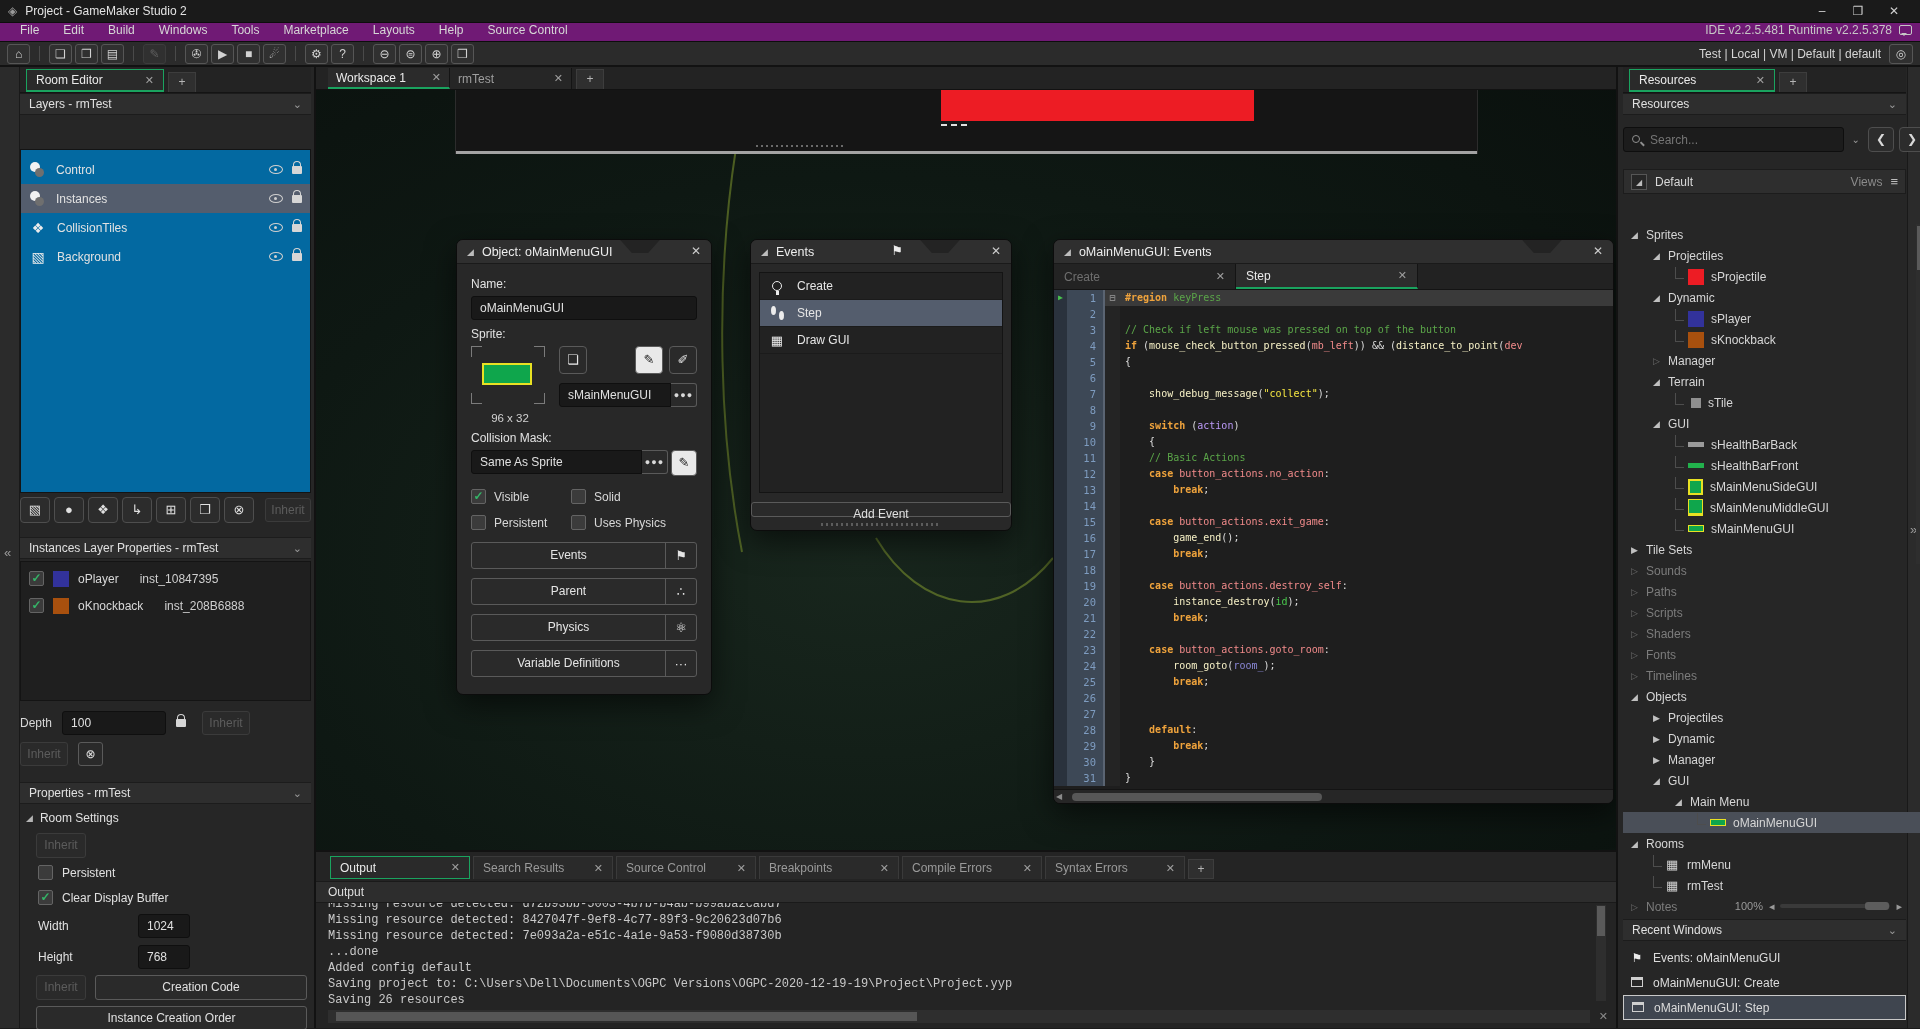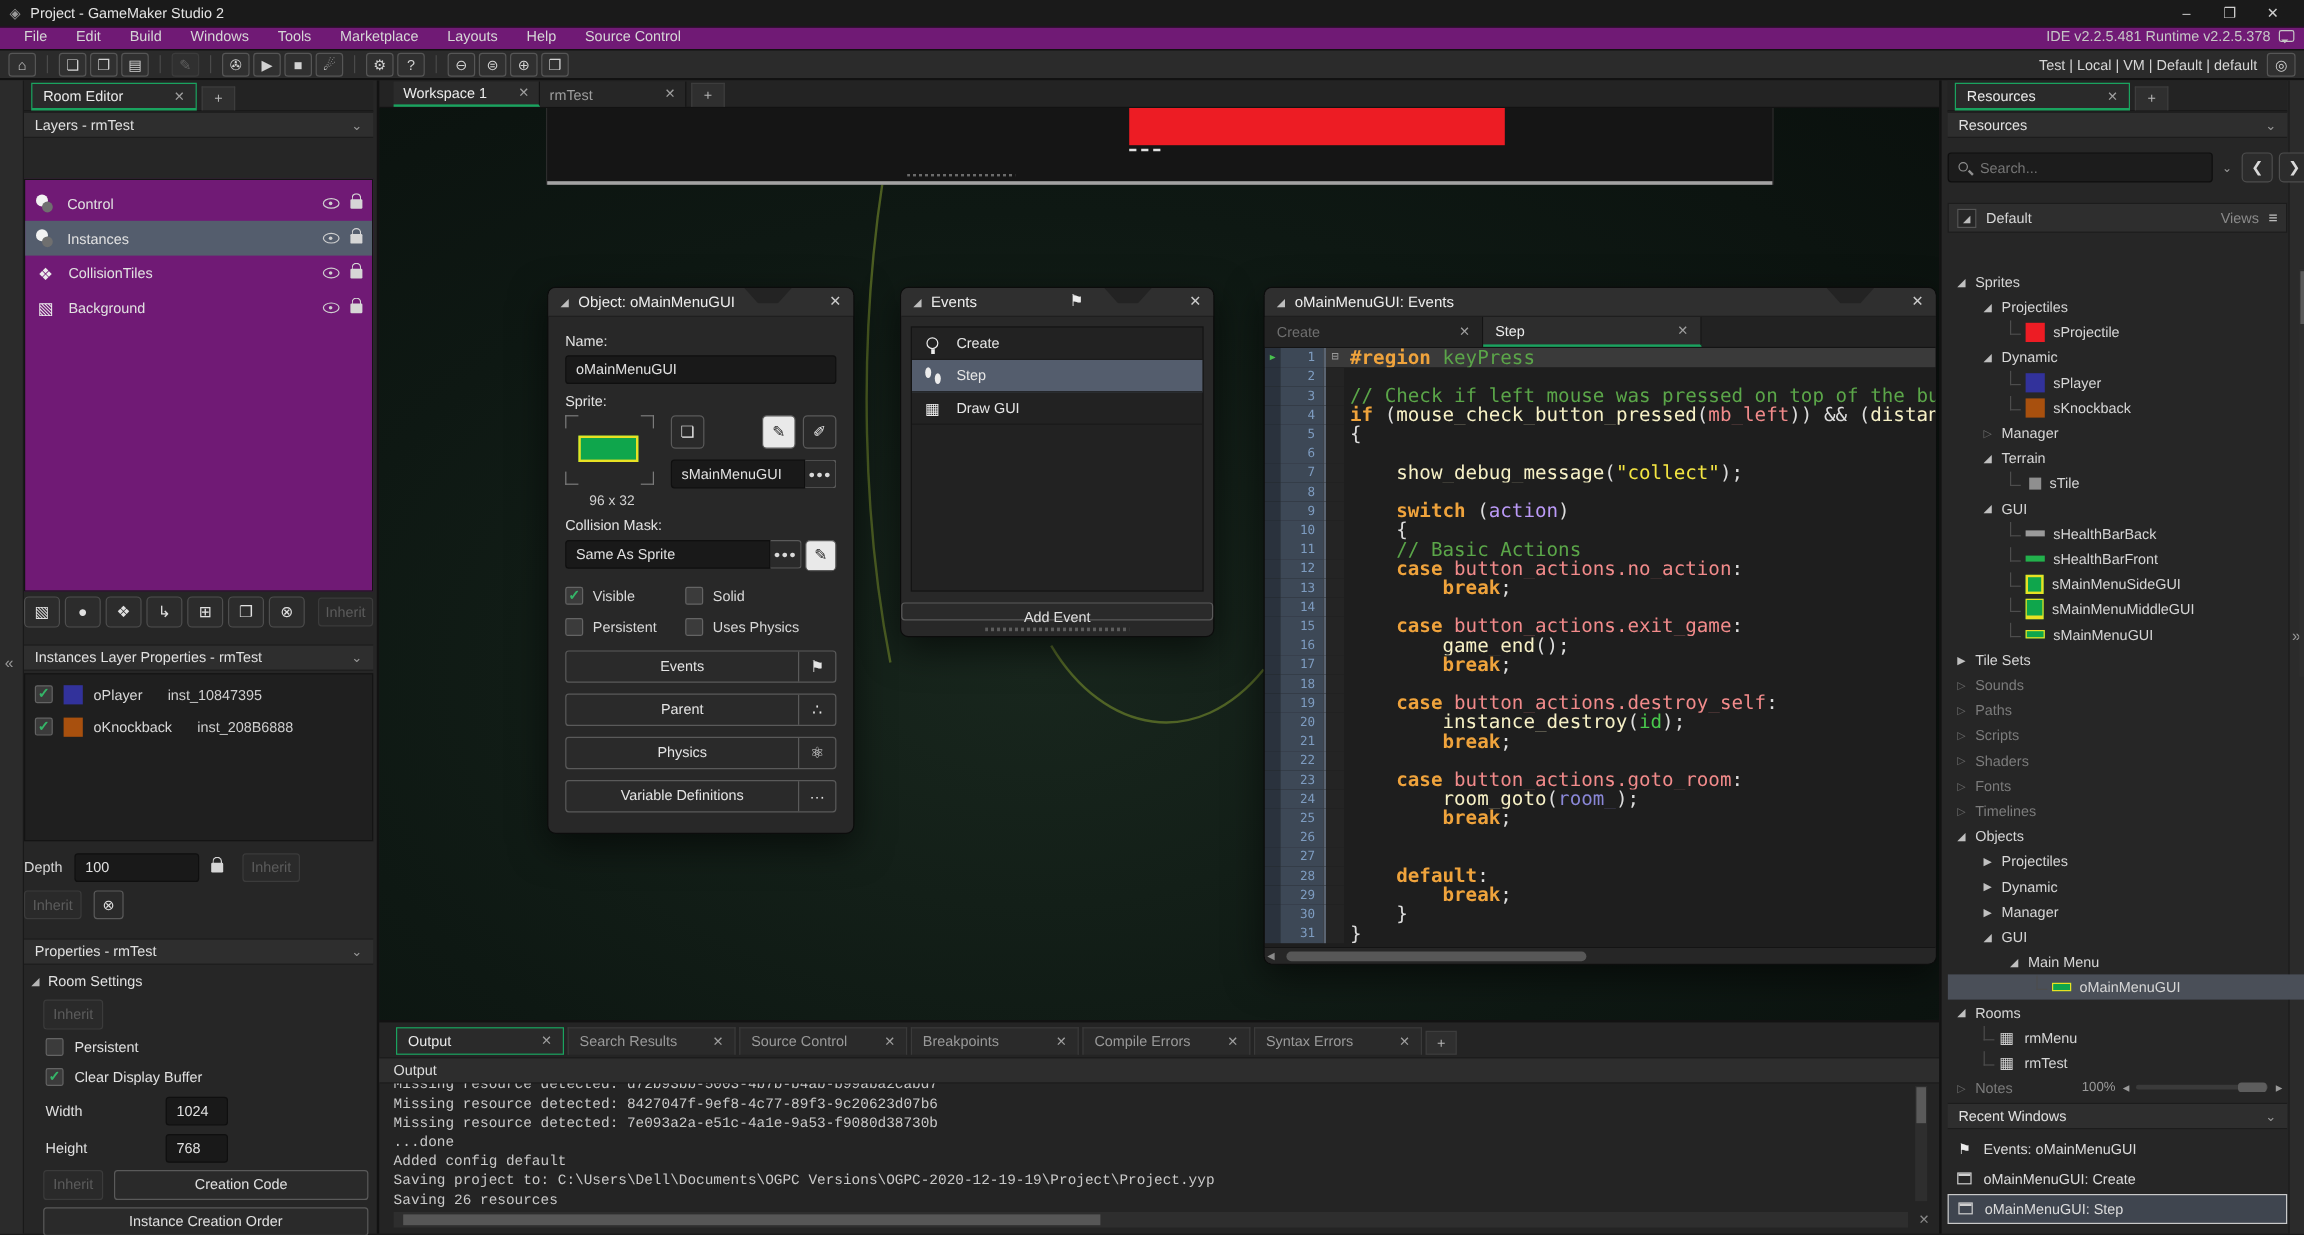--- a/index.html
+++ b/index.html
@@ -37,21 +37,21 @@
   .dtab { height:23px; min-width:138px; display:flex; align-items:center; padding:0 9px; background:#2a2a2a;
     border:1px solid #1aa35f; border-bottom:2px solid #1aa35f; color:#eaeaea; }
   .dtab .x, .wtab .x, .cw-tab .x, .out-tab .x { margin-left:auto; color:#9f9f9f; font-size:11px; padding-left:8px; }
   .ptab { width:28px; height:20px; margin-left:4px; background:#2f2f2f; border:1px solid #3d3d3d; border-bottom:none; color:#b5b5b5; text-align:center; line-height:19px; }
 
   .phead { height:22px; background:#2e2e2e; border-top:1px solid #1c1c1c; border-bottom:1px solid #1c1c1c; display:flex; align-items:center; padding:0 9px; color:#e0e0e0; }
   .phead .chev { margin-left:auto; color:#9a9a9a; font-size:11px; }
 
   
   .ld-sec { position:absolute; left:20px; right:3px; }
-  .layers-box { background:#701a75; border:1px solid #141414; }
+  .layers-box { background:#0369a1; border:1px solid #141414; }
   .layer-row { height:29px; display:flex; align-items:center; padding:0 8px; color:#e2e2e2; }
   .layer-row.sel { background:#545d6d; }
   .layer-row .nm { margin-left:10px; }
   .layer-row .sp { flex:1; }
   .layer-row .gl { font-size:14px; color:#ececec; width:18px; text-align:center; }
   .ic-circles { position:relative; width:17px; height:17px; display:inline-block; }
   .ic-circles::before { content:''; position:absolute; left:1px; top:1px; width:10px; height:10px; border-radius:50%; background:#f2f2f2; }
   .ic-circles::after { content:''; position:absolute; left:6px; top:7px; width:9px; height:9px; border-radius:50%; background:#6f6f6f; }
   .i-eye { position:relative; width:14px; height:9px; border:1.4px solid #cfcfcf; border-radius:50%; display:inline-block; margin-right:9px; }
   .i-eye::after { content:''; position:absolute; left:3.5px; top:2px; width:3px; height:3px; border-radius:50%; background:#cfcfcf; }
@@ -150,21 +150,21 @@
 
   
   .cw-tabs { height:26px; background:#222222; border-bottom:1px solid #141414; display:flex; }
   .cw-tab { width:182px; display:flex; align-items:center; padding:0 10px; color:#6f6f6f; background:#232323; border-right:1px solid #141414; }
   .cw-tab.active { background:#2d2d2d; color:#eaeaea; border-bottom:2px solid #1aa35f; }
   .code-area { flex:1; overflow:hidden; background:#1e1e1e; font-family:"DejaVu Sans Mono", monospace; }
   .cl { display:flex; height:16px; line-height:16px; }
   .gm { width:13px; flex:none; background:#2a323d; color:#49c14f; font-size:8px; text-align:center; }
   .ln { width:36px; flex:none; background:#3d4856; color:#7e9cc0; font-size:10.5px; text-align:right; padding-right:7px; }
   .fold { width:17px; flex:none; background:#242424; border-left:2px solid #5a6472; color:#9a9a9a; font-size:10px; text-align:center; }
-  .codetxt { flex:1; white-space:pre; padding-left:5px; font-size:16px; overflow:hidden; }
+  .codetxt { flex:1; white-space:pre; padding-left:5px; font-size:10px; overflow:hidden; }
   .cl.region .fold, .cl.region .codetxt { background:#3a3a3a; }
   .tk-kw { color:#efa33c; font-weight:bold; } .tk-fn { color:#f7f1c6; } .tk-str { color:#f5e642; }
   .tk-cm { color:#5ba649; } .tk-en { color:#f28b8b; } .tk-va { color:#bb9af7; }
   .tk-vb { color:#8a87d7; } .tk-gn { color:#49c94d; } .tk-pl { color:#dcdcdc; }
   .cw-hs { height:14px; background:#262626; border-top:1px solid #141414; border-radius:0 0 6px 6px; position:relative; }
   .cw-hs .arr { position:absolute; left:2px; top:0; width:12px; color:#8a8a8a; font-size:8px; line-height:13px; }
   .cw-hs .thumb { position:absolute; left:18px; top:2.5px; width:250px; height:8px; background:#575757; border-radius:4px; }
 
   
   .rd-sec { position:absolute; left:5px; right:14px; }

